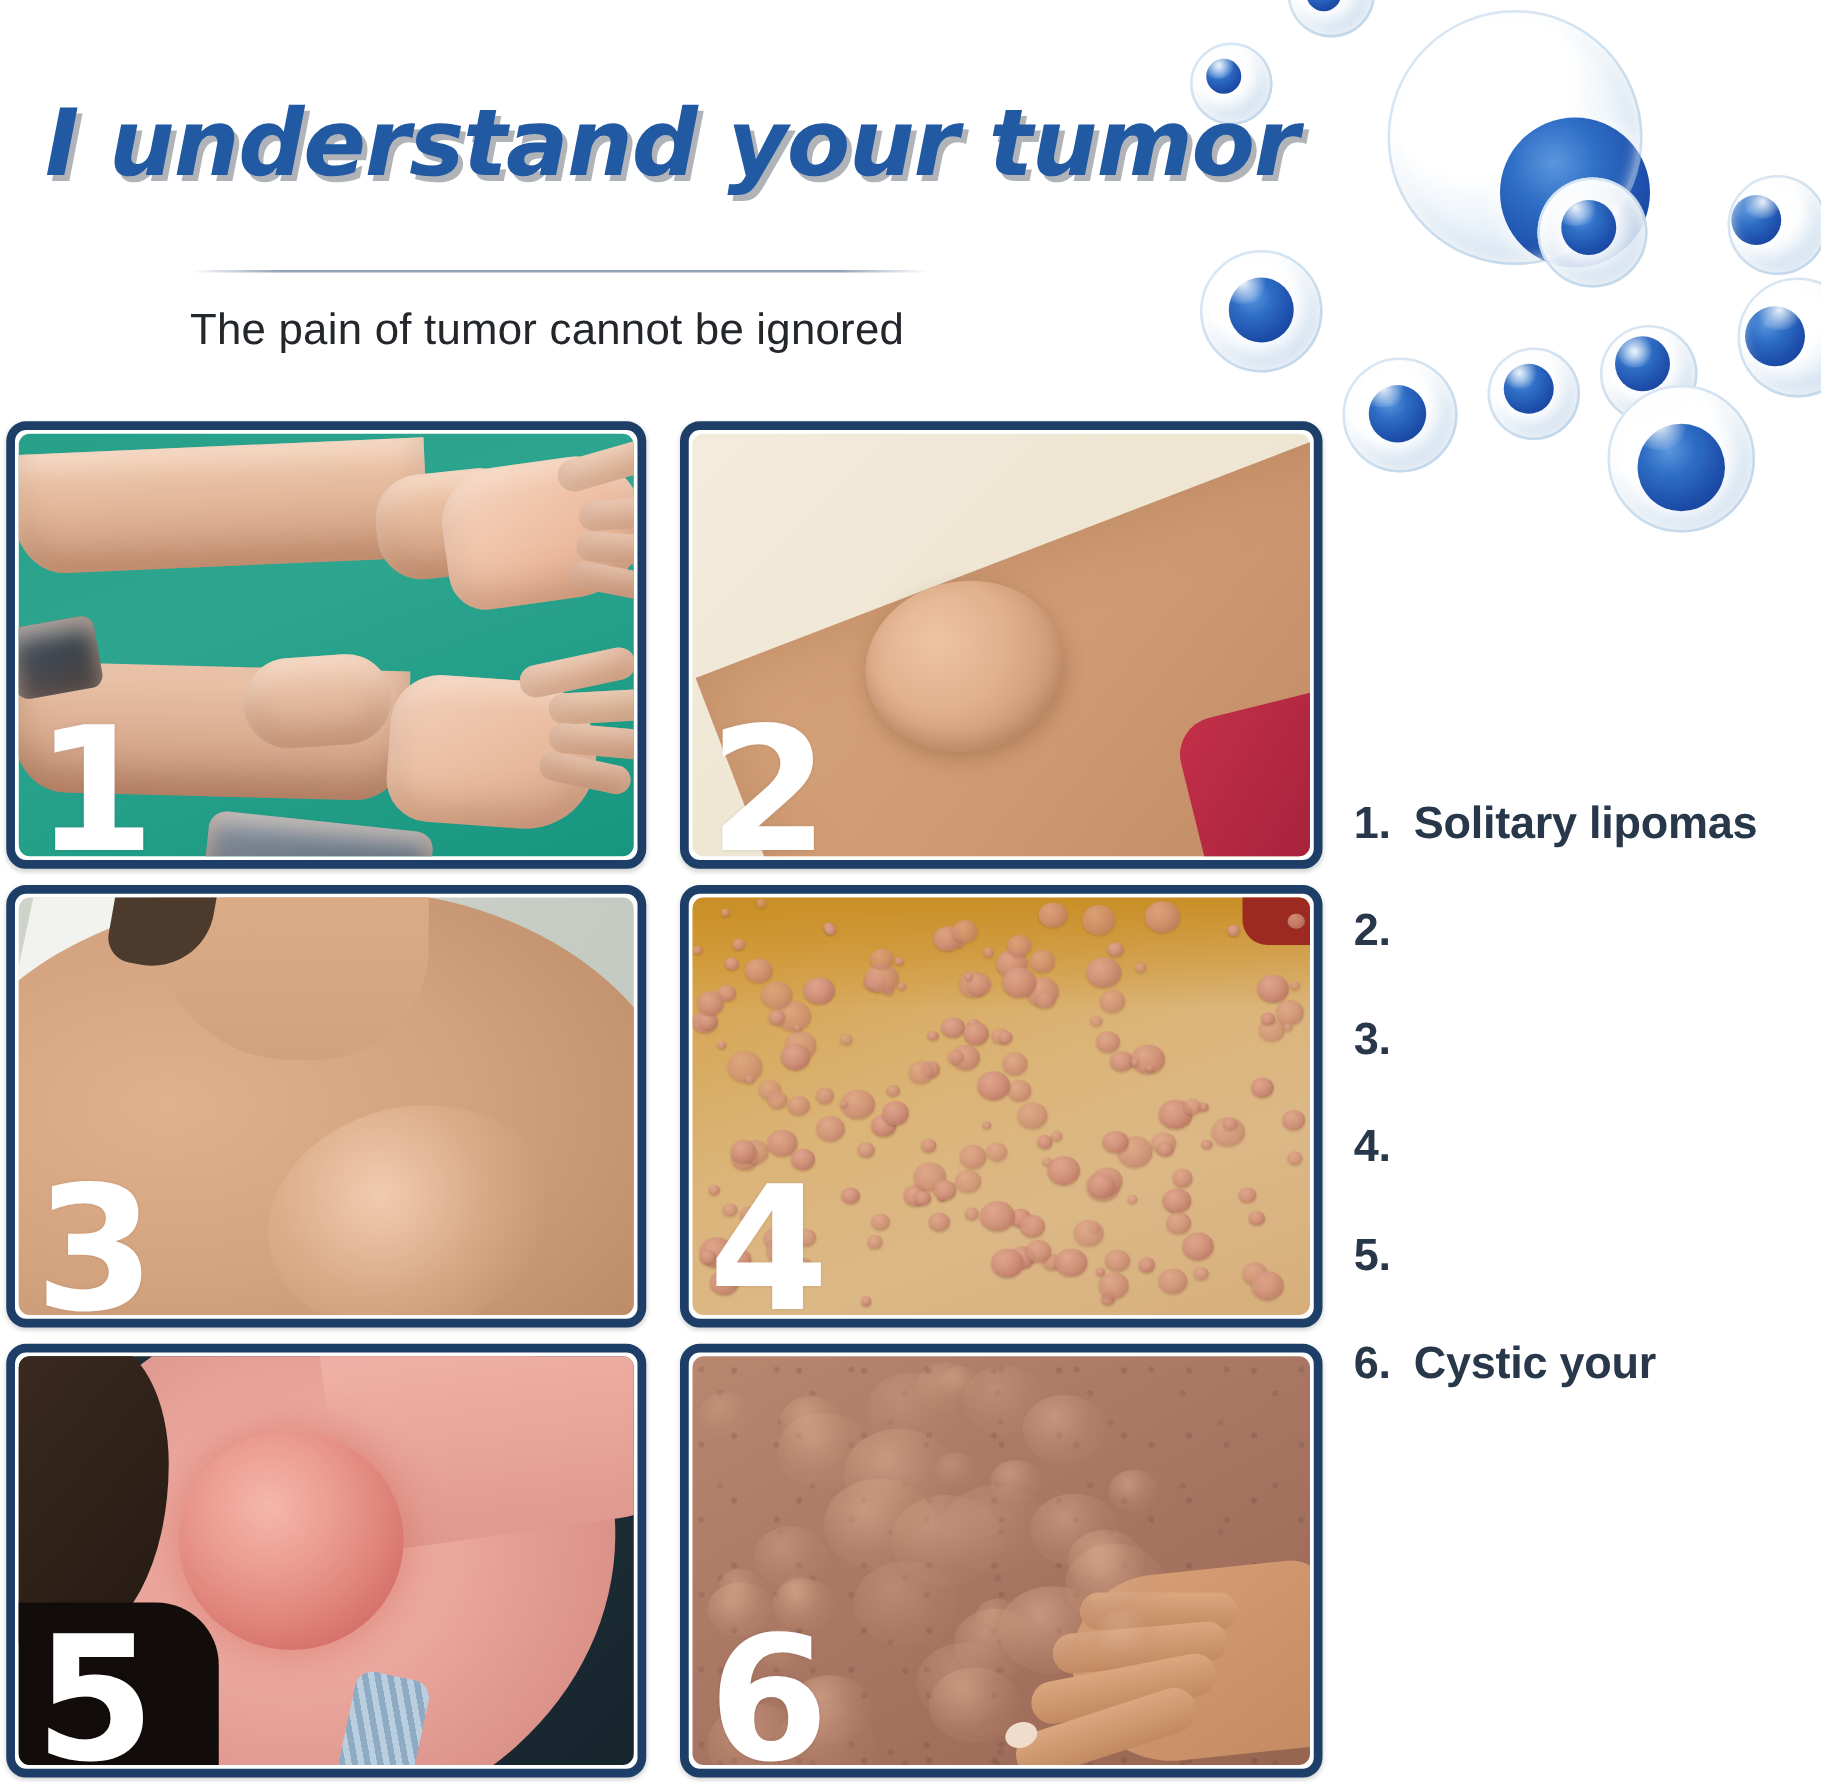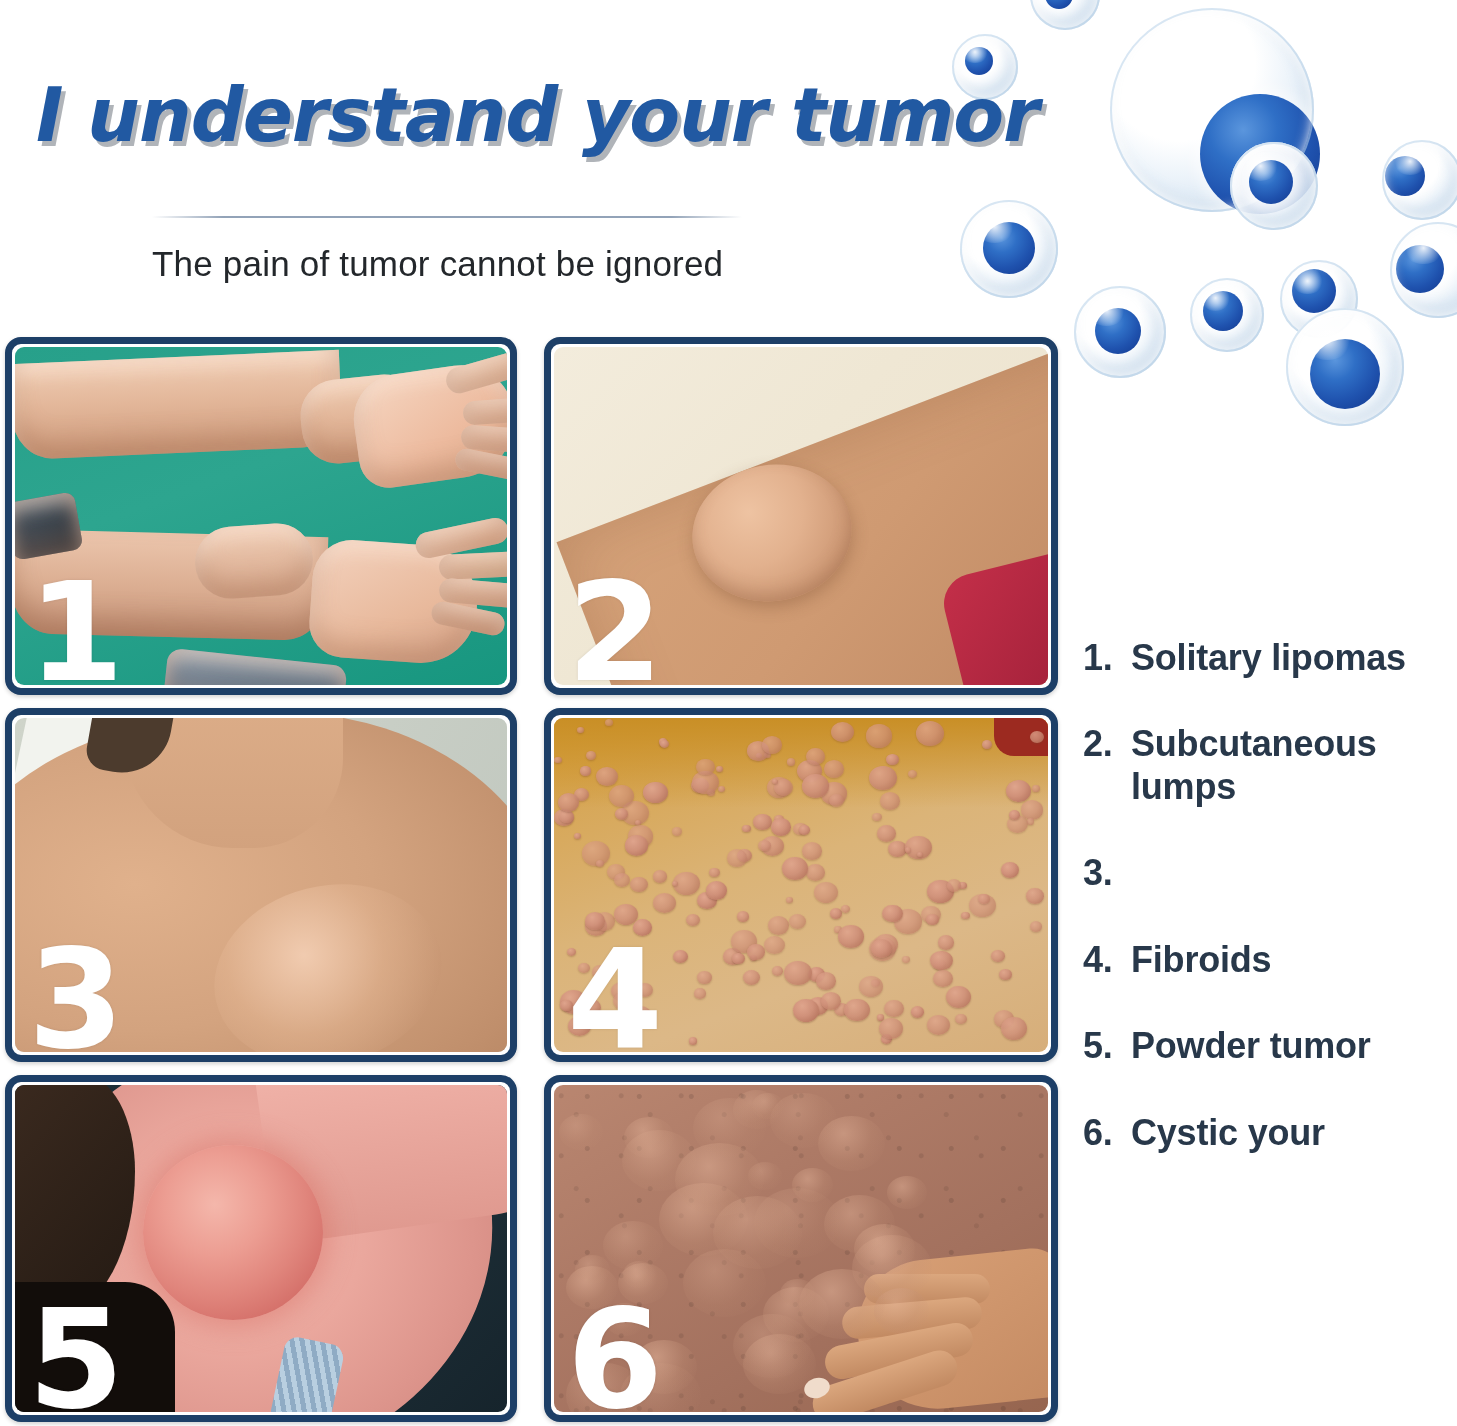--- a/index.html
+++ b/index.html
@@ -586,30 +586,27 @@
 
 </div>
 
 <div id="legend">
   <div class="leg-item">
     <span class="leg-num">1.</span>
     <span class="leg-txt">Solitary lipomas</span>
   </div>
   <div class="leg-item">
     <span class="leg-num">2.</span>
-    <span class="leg-txt">Subcutaneous lumps</span>
   </div>
   <div class="leg-item">
     <span class="leg-num">3.</span>
   </div>
   <div class="leg-item">
     <span class="leg-num">4.</span>
-    <span class="leg-txt">Fibroids</span>
   </div>
   <div class="leg-item">
     <span class="leg-num">5.</span>
-    <span class="leg-txt">Powder tumor</span>
   </div>
   <div class="leg-item">
     <span class="leg-num">6.</span>
     <span class="leg-txt">Cystic your</span>
   </div>
 </div>
 
 </body></html>

